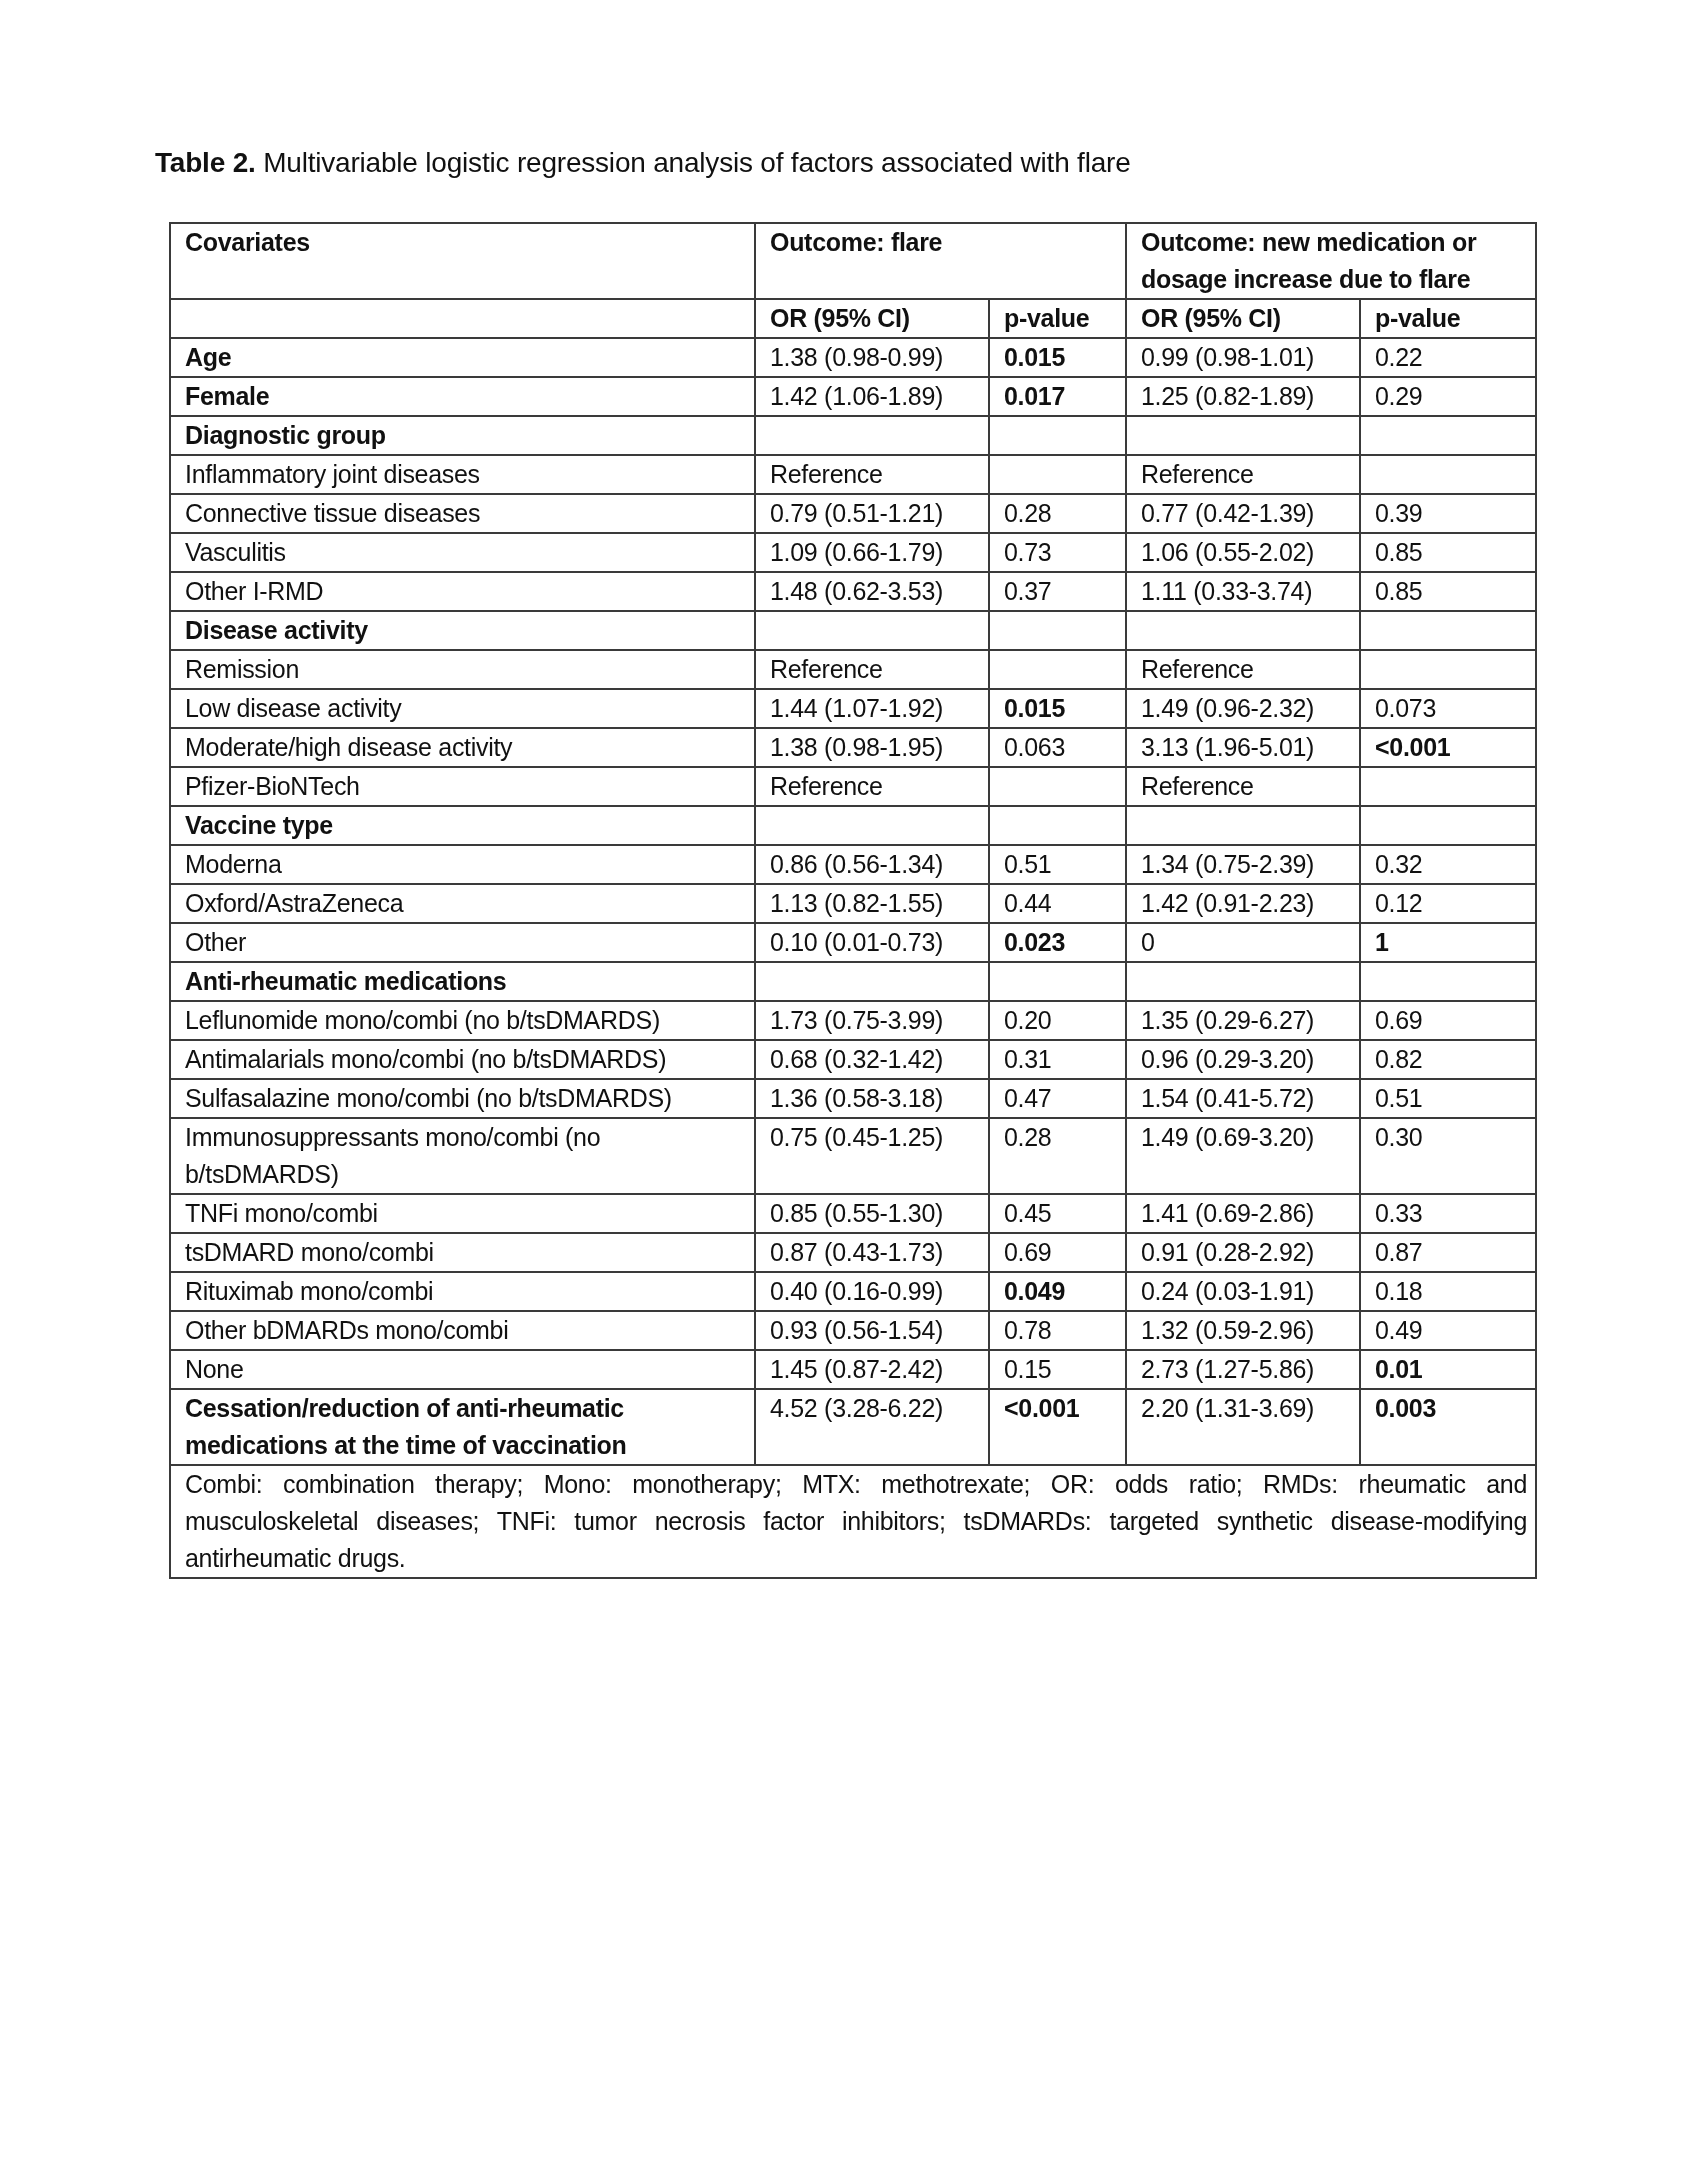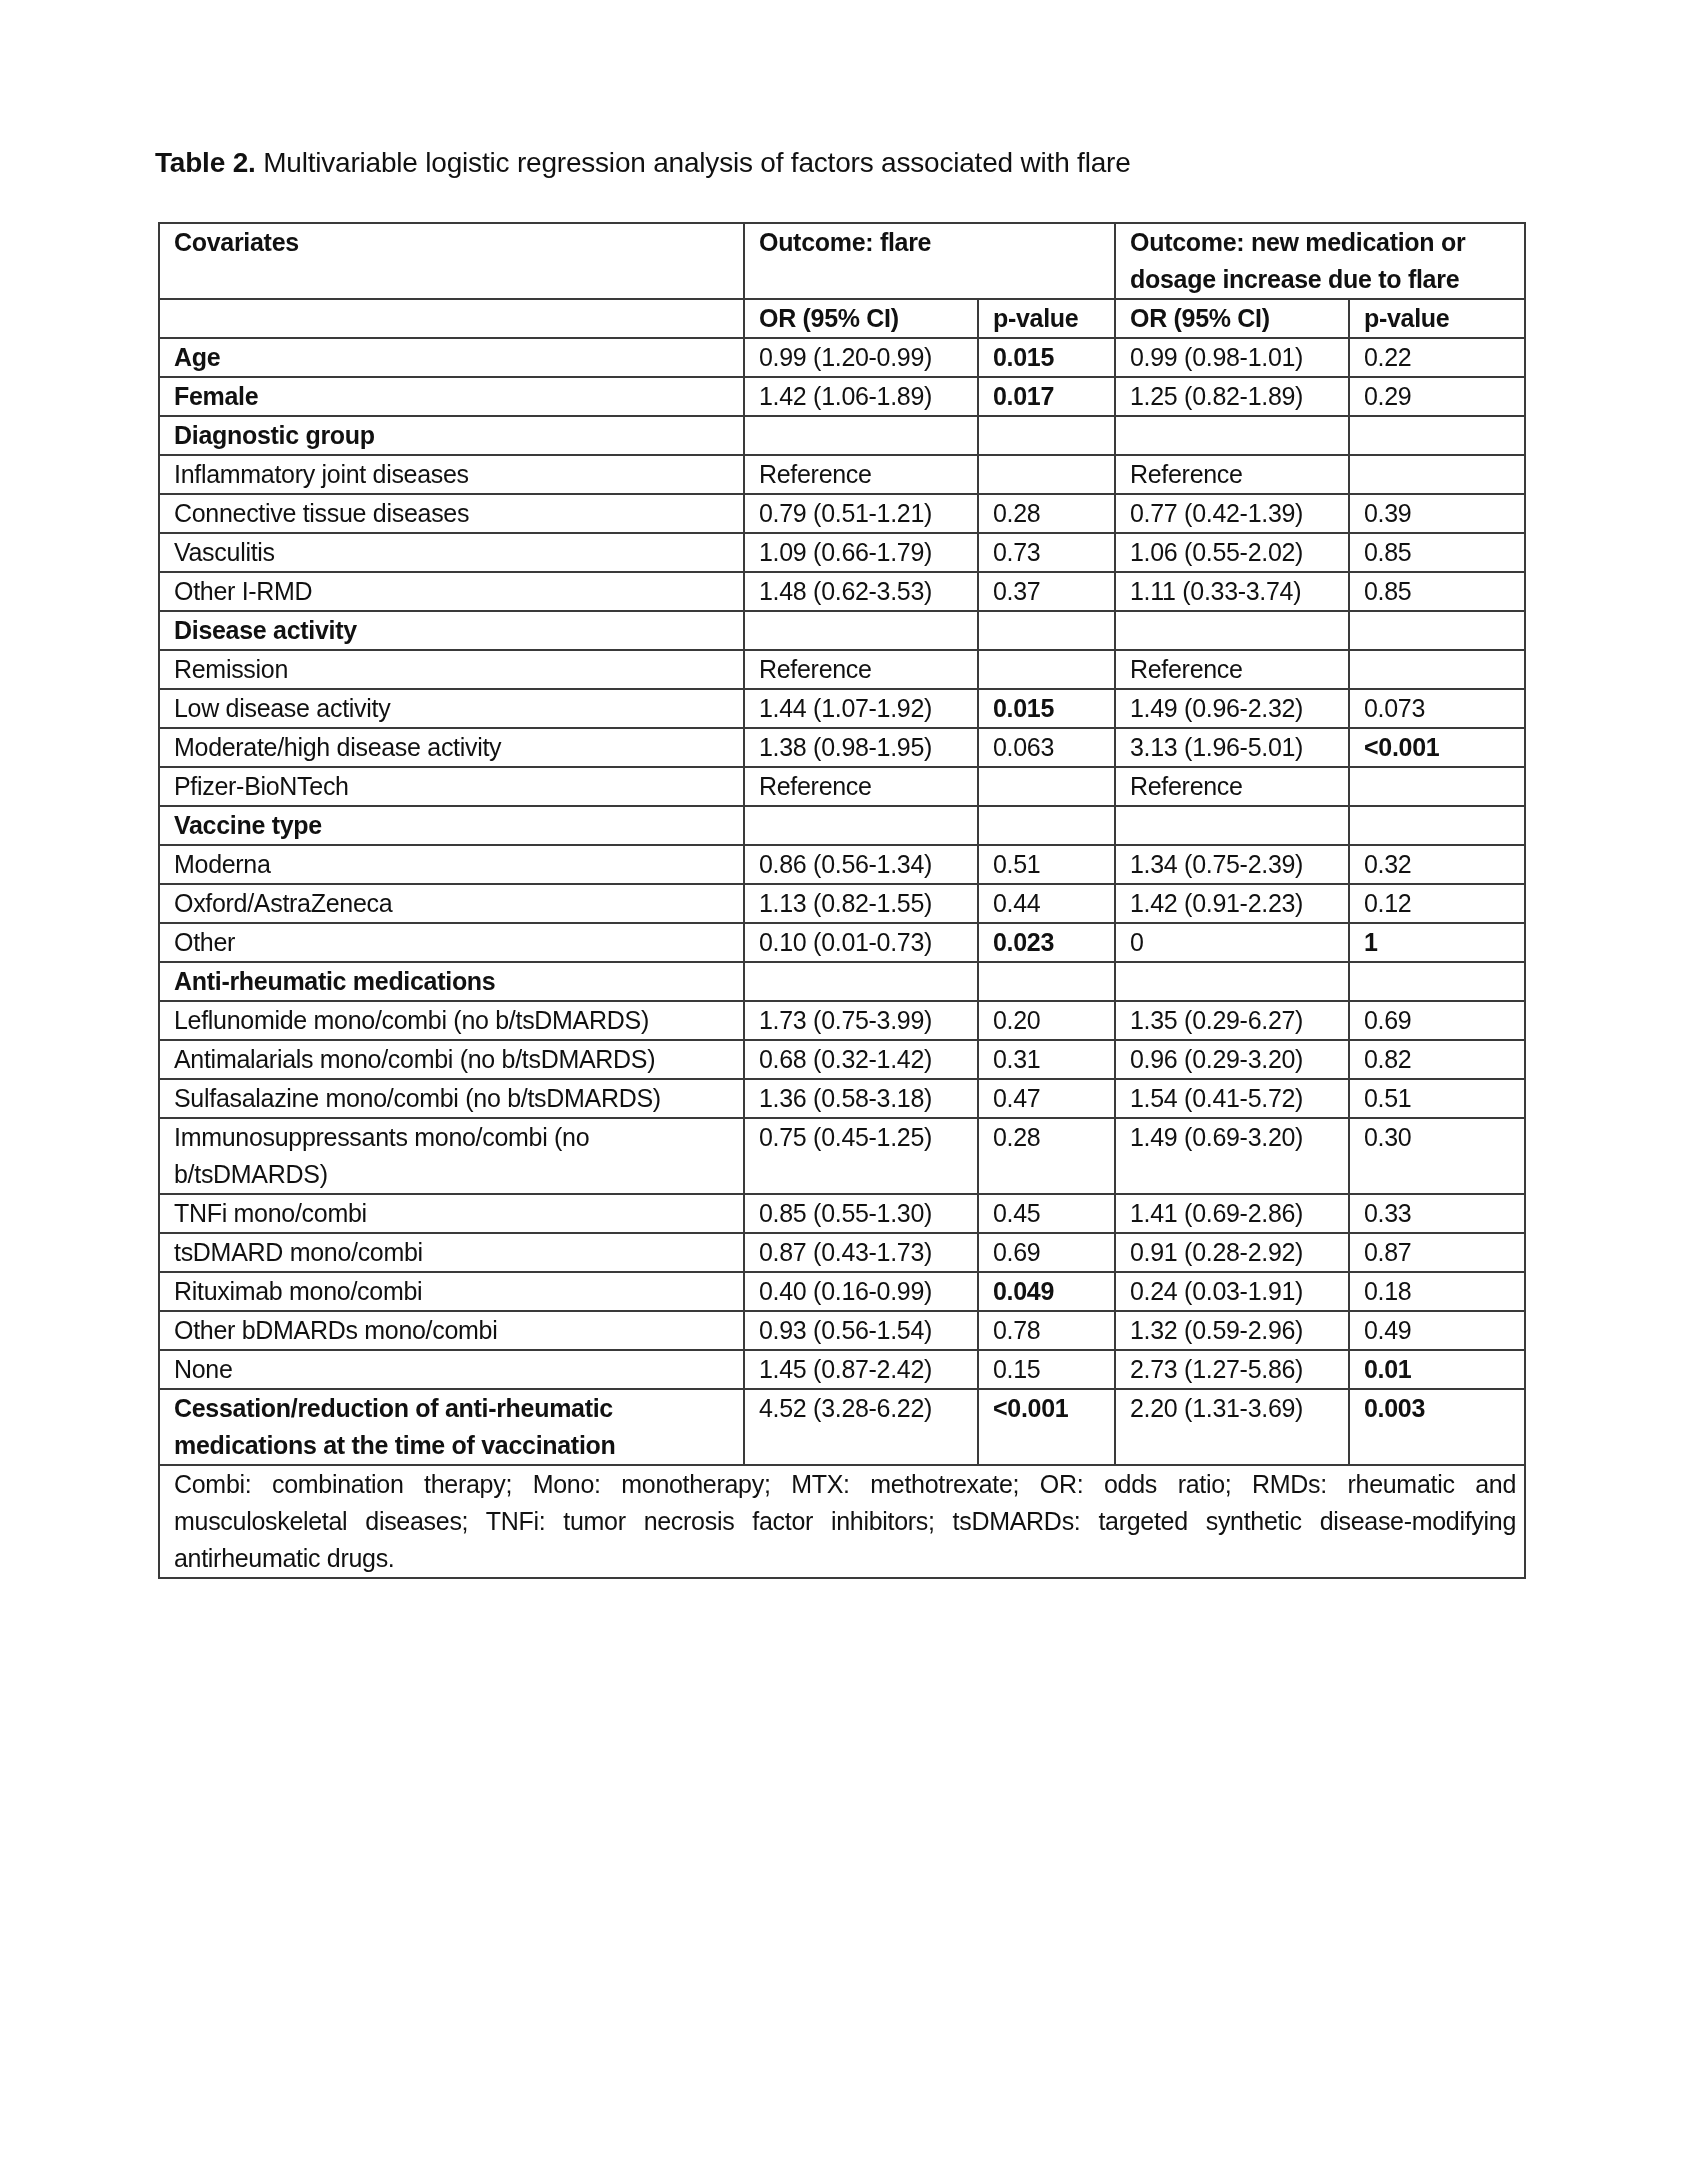--- a/index.html
+++ b/index.html
@@ -8,21 +8,21 @@
     font-family: "Liberation Sans", "DejaVu Sans", sans-serif;
     color: #111111;
   }
   .caption {
     position: absolute; left: 155px; top: 144px;
     font-size: 28px; line-height: 38px; white-space: nowrap;
     letter-spacing: -0.2px;
   }
   .caption .label { font-weight: bold; }
   table.t {
-    position: absolute; left: 158px; top: 222px;
+    position: absolute; left: 169px; top: 222px;
     width: 1365px; border-collapse: collapse; table-layout: fixed;
     font-size: 25px; letter-spacing: -0.3px;
   }
   table.t td {
     border: 2px solid #3a3a3a;
     padding: 0 8px 0 14px;
     vertical-align: top;
     line-height: 37px;
     height: 37px;
     white-space: normal;
@@ -61,21 +61,21 @@
     </tr>
     <tr>
       <td></td>
       <td class="b">OR (95% CI)</td>
       <td class="b">p-value</td>
       <td class="b">OR (95% CI)</td>
       <td class="b">p-value</td>
     </tr>
   <tr>
         <td class="b">Age</td>
-        <td>0.99 (1.20-0.99)</td>
+        <td>1.38 (0.98-0.99)</td>
         <td class="b">0.015</td>
         <td>0.99 (0.98-1.01)</td>
         <td>0.22</td>
       </tr>
       <tr>
         <td class="b">Female</td>
         <td>1.42 (1.06-1.89)</td>
         <td class="b">0.017</td>
         <td>1.25 (0.82-1.89)</td>
         <td>0.29</td>

